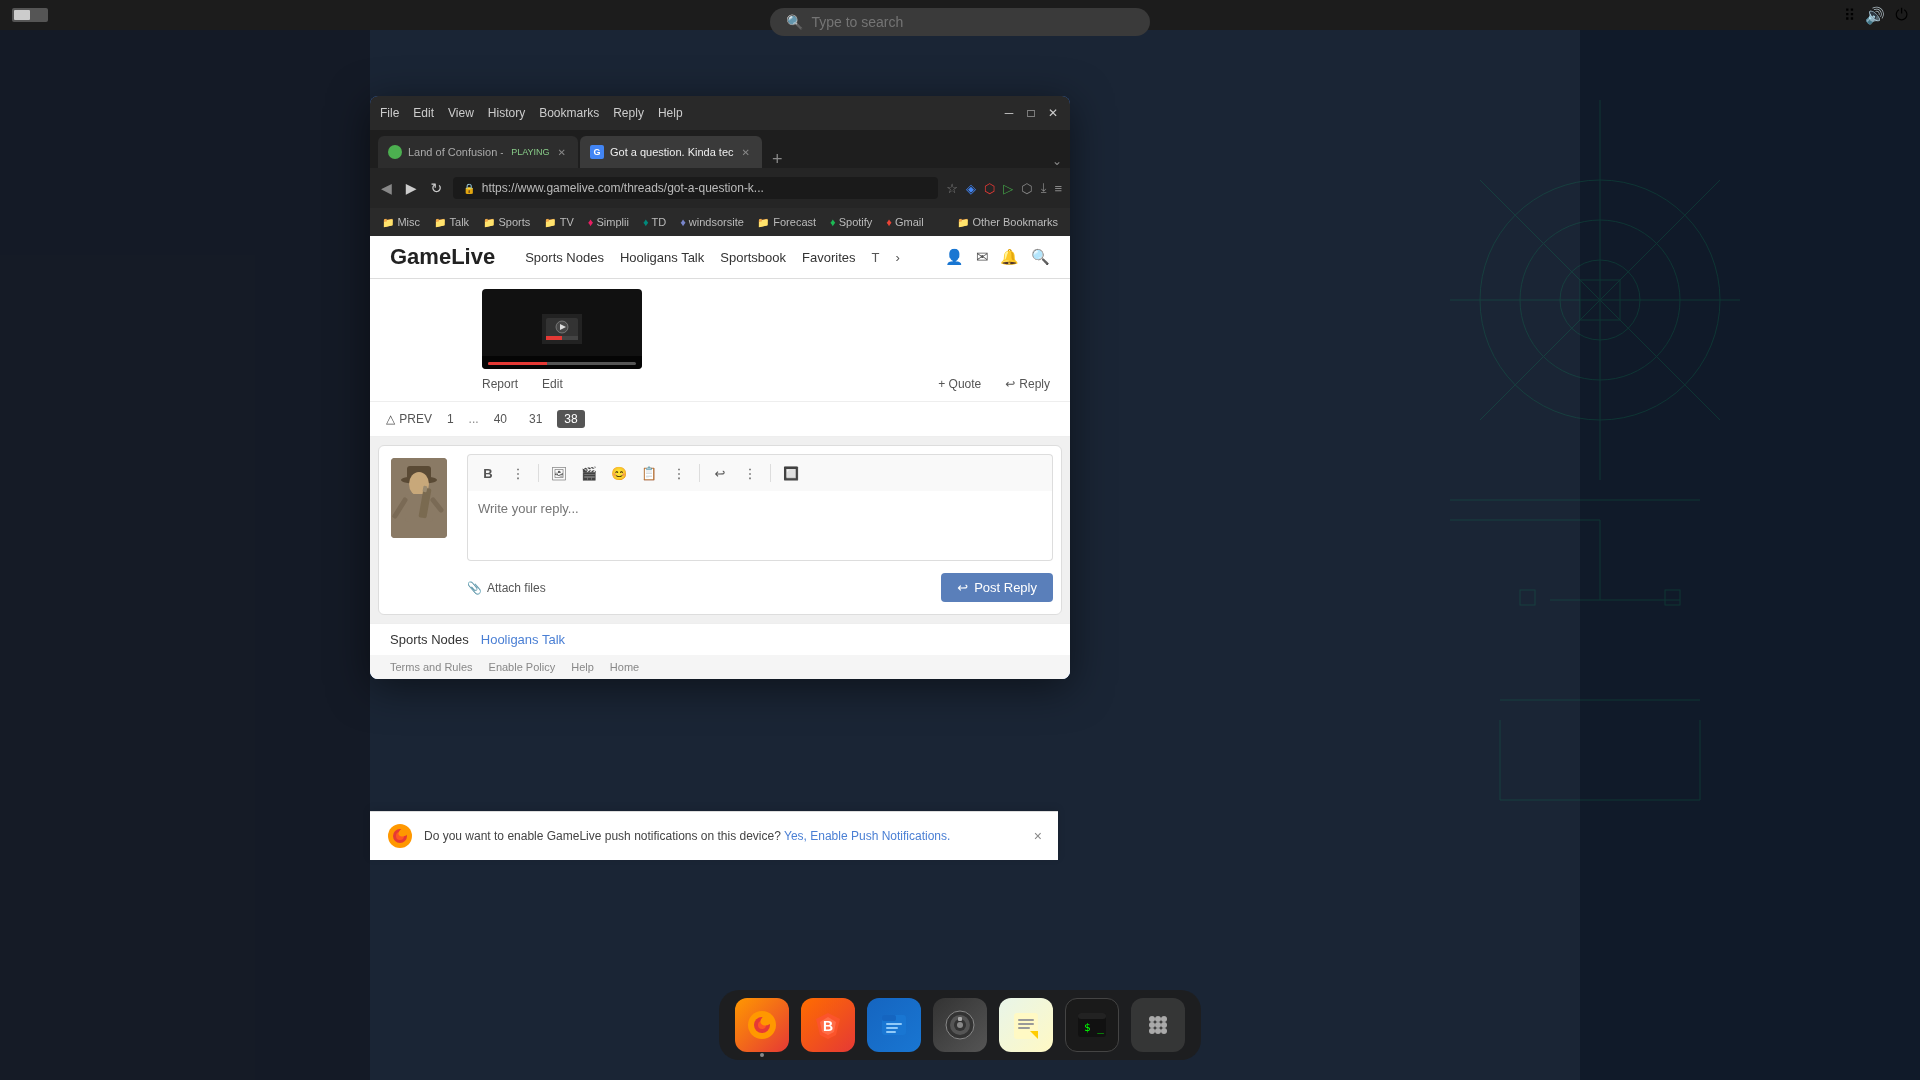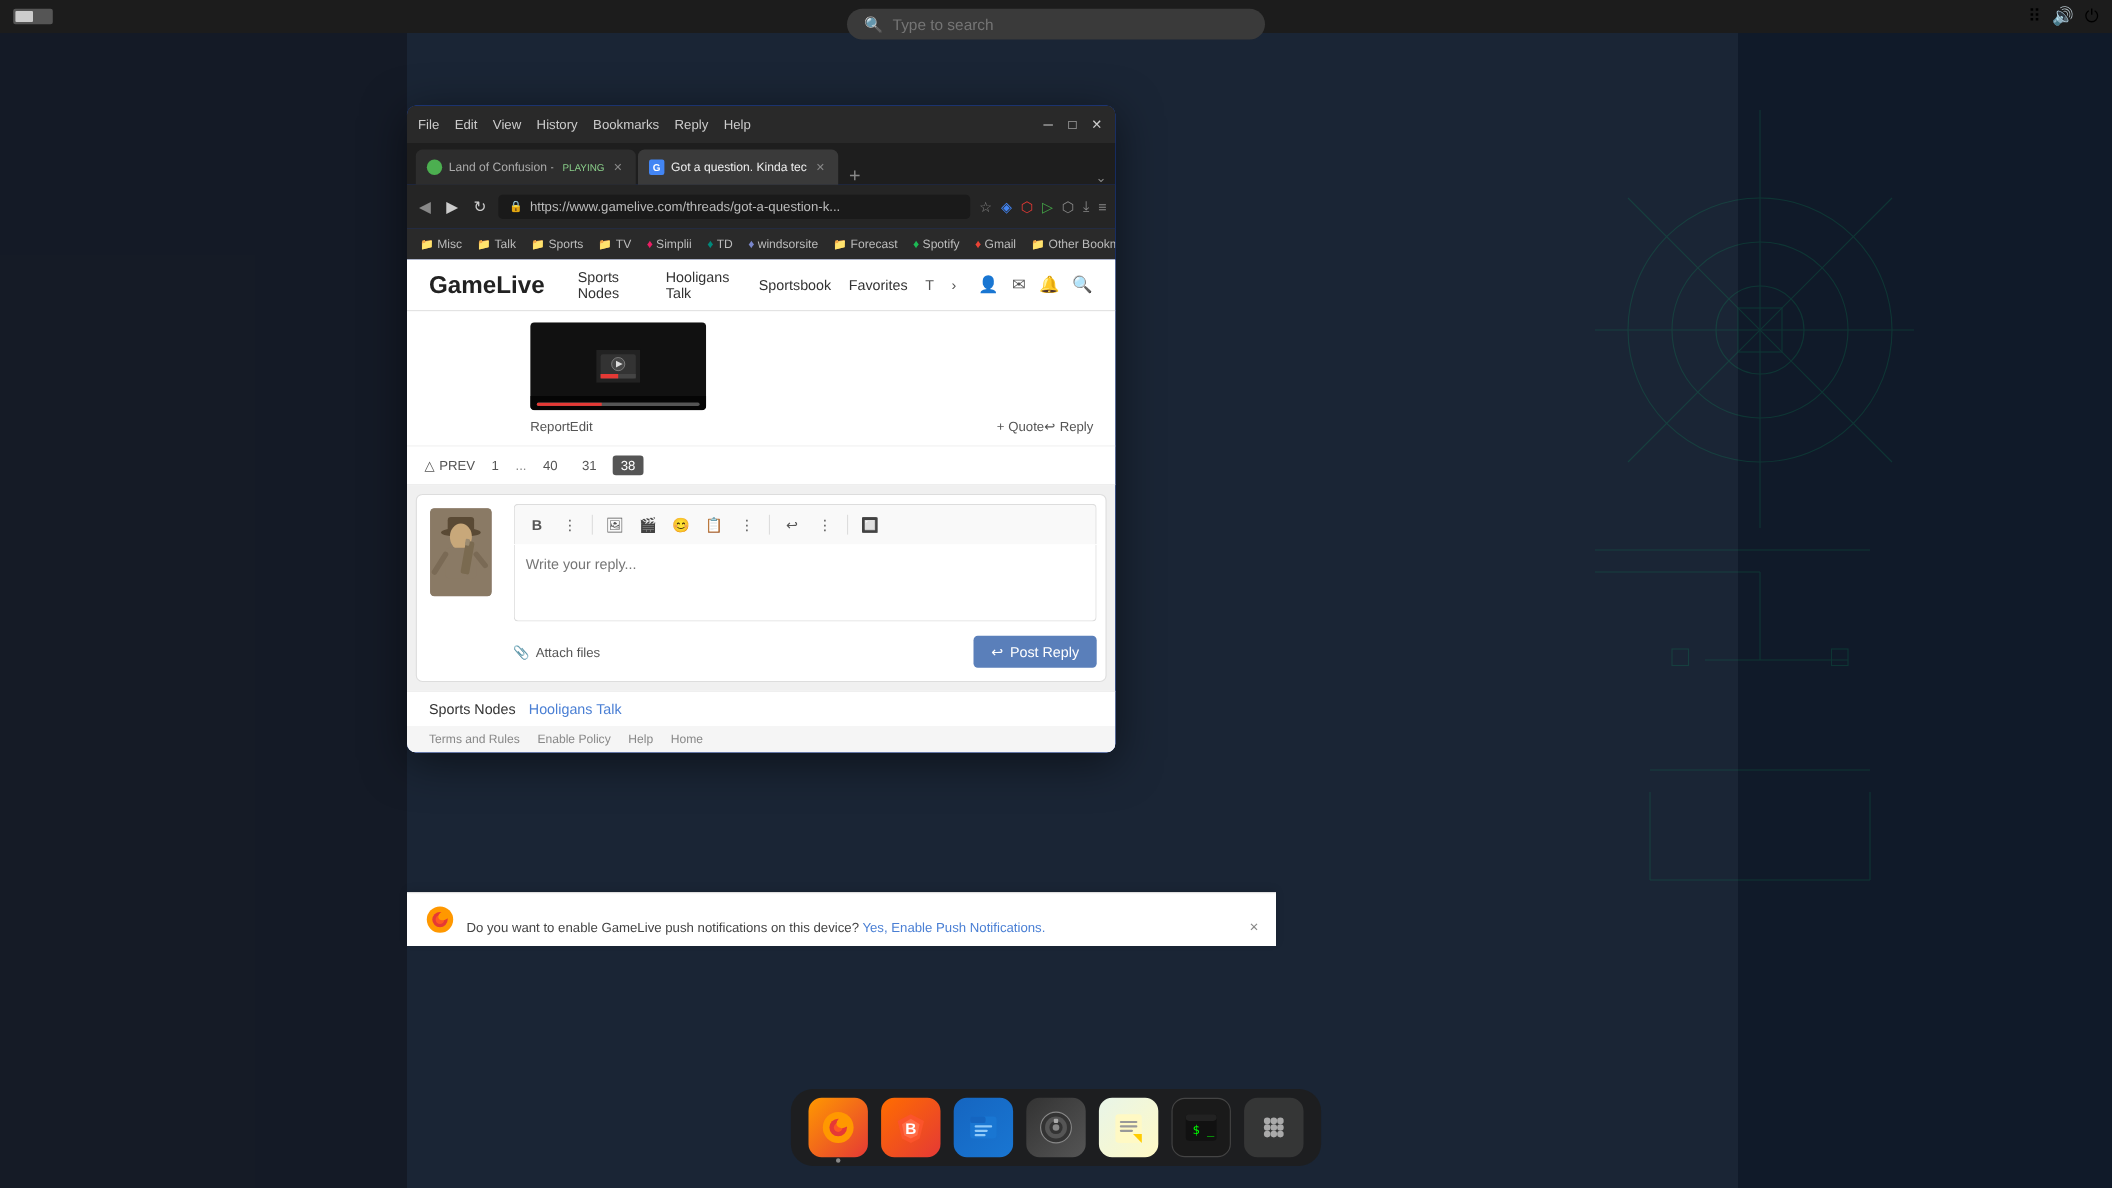--- a/index.html
+++ b/index.html
@@ -101,22 +101,22 @@
     .search-icon-wrap {
       color: #888;
       font-size: 14px;
     }
 
     
     .browser-window {
       position: absolute;
       top: 96px;
       left: 370px;
-      width: 644px;
-      background: #1d4ed8;
+      width: 700px;
+      background: #3b82f6;
       border-radius: 8px;
       box-shadow: 0 8px 40px rgba(0,0,0,0.5);
       overflow: hidden;
     }
 
     
     .browser-titlebar {
       background: #292929;
       display: flex;
       align-items: center;
@@ -358,21 +358,21 @@
       overflow: hidden;
     }
     .video-progress-fill {
       height: 100%;
       background: #e53935;
       width: 40%;
     }
     .post-actions {
       display: flex;
       align-items: center;
-      gap: 0;
+      gap: 24px;
       margin-top: 8px;
       font-size: 12px;
       color: #555;
     }
     .post-actions span { cursor: pointer; }
     .post-actions .action-reply {
       display: flex;
       align-items: center;
       gap: 4px;
       color: #555;
@@ -509,26 +509,26 @@
       font-size: 13px;
     }
     .footer-label { color: #333; font-weight: 500; }
     .footer-link { color: #4a7fd4; cursor: pointer; }
 
     
     .push-notification {
       position: absolute;
       bottom: 220px;
       left: 370px;
-      width: 790px;
+      width: 688px;
       background: white;
       border-top: 1px solid #ddd;
       padding: 10px 16px;
       display: flex;
-      align-items: flex-end;
+      align-items: center;
       justify-content: space-between;
       font-size: 12px;
       color: #444;
       z-index: 200;
       box-shadow: 0 -2px 8px rgba(0,0,0,0.1);
     }
     .push-text { flex: 1; }
     .push-link { color: #4a7fd4; cursor: pointer; }
     .push-close {
       color: #888;

